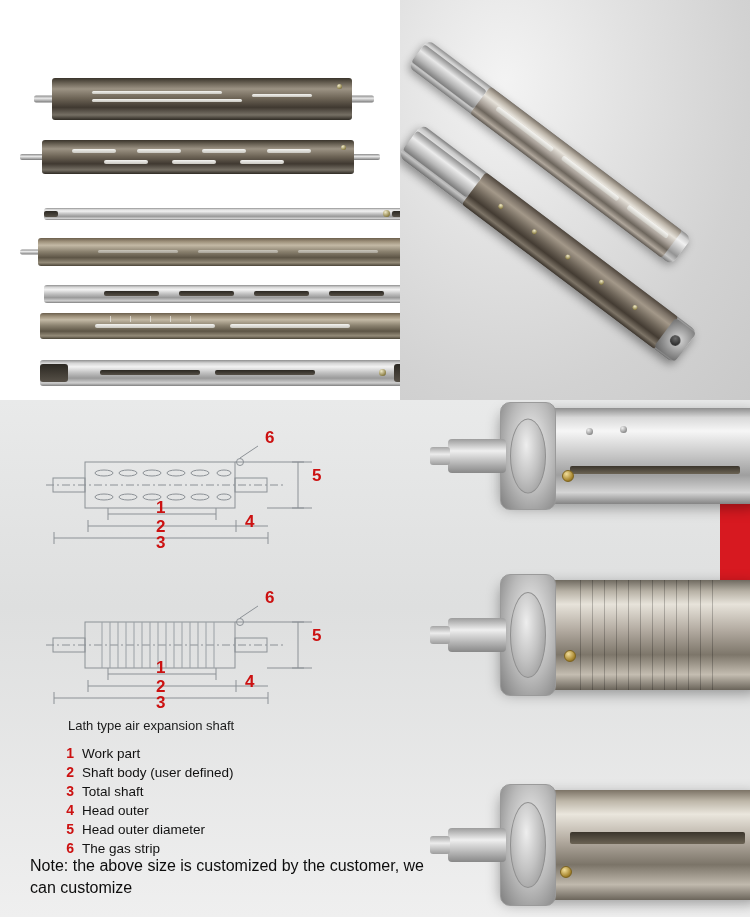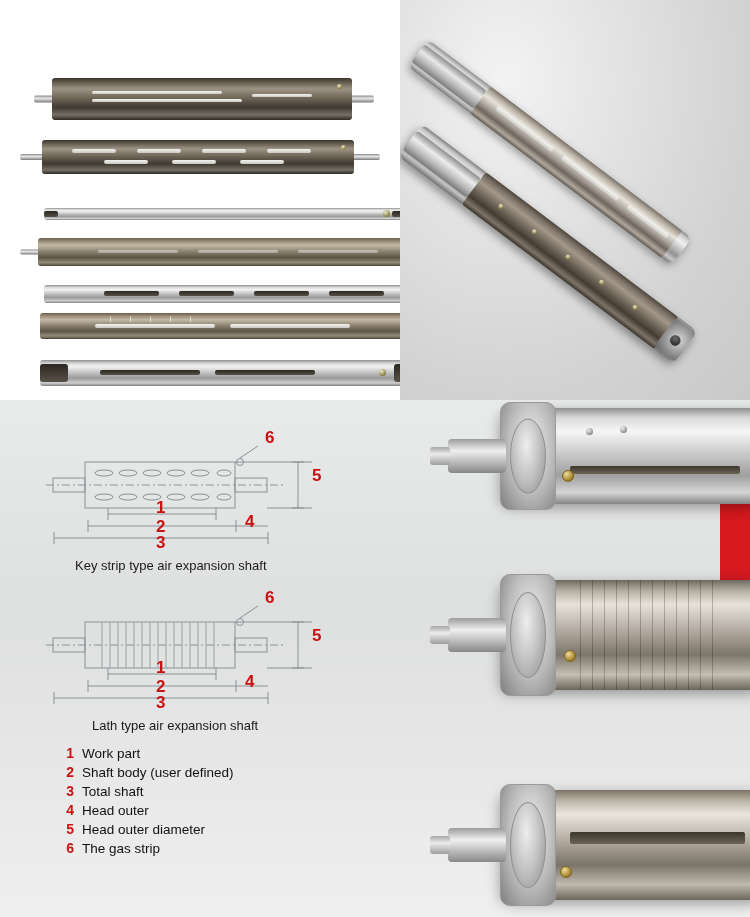--- a/index.html
+++ b/index.html
@@ -455,21 +455,20 @@
           <line x1="195" y1="22" x2="272" y2="22"></line>
           <line x1="227" y1="68" x2="272" y2="68"></line>
         </g>
       </svg>
       <div class="num" style="left:225px; top:-12px;">6</div>
       <div class="num" style="left:272px; top:26px;">5</div>
       <div class="num" style="left:116px; top:58px;">1</div>
       <div class="num" style="left:116px; top:77px;">2</div>
       <div class="num" style="left:116px; top:93px;">3</div>
       <div class="num" style="left:205px; top:72px;">4</div>
-      <div class="dwg-caption" style="left:35px; top:118px;">Key strip type air expansion shaft</div>
     </div>
 
     <div class="drawing" style="left:40px; top:200px; width:300px; height:130px;">
       <svg width="300" height="130" viewBox="0 0 300 130">
         <g fill="none" stroke="#8c9196" stroke-width="1">
           <rect x="13" y="38" width="32" height="14"></rect>
           <rect x="45" y="22" width="150" height="46"></rect>
           <rect x="195" y="38" width="32" height="14"></rect>
           <line x1="6" y1="45" x2="246" y2="45" stroke-dasharray="8 3 2 3"></line>
 
@@ -508,21 +507,21 @@
           <line x1="195" y1="22" x2="272" y2="22"></line>
           <line x1="227" y1="68" x2="272" y2="68"></line>
         </g>
       </svg>
       <div class="num" style="left:225px; top:-12px;">6</div>
       <div class="num" style="left:272px; top:26px;">5</div>
       <div class="num" style="left:116px; top:58px;">1</div>
       <div class="num" style="left:116px; top:77px;">2</div>
       <div class="num" style="left:116px; top:93px;">3</div>
       <div class="num" style="left:205px; top:72px;">4</div>
-      <div class="dwg-caption" style="left:52px; top:118px;">Lath type air expansion shaft</div>
+      <div class="dwg-caption" style="left:28px; top:118px;">Lath type air expansion shaft</div>
     </div>
 
     <div class="legend">
       <div class="row">
         <span class="n">1</span>
         <span class="t">Work part</span>
       </div>
       <div class="row">
         <span class="n">2</span>
         <span class="t">Shaft body (user defined)</span>
@@ -538,14 +537,15 @@
       <div class="row">
         <span class="n">5</span>
         <span class="t">Head outer diameter</span>
       </div>
       <div class="row">
         <span class="n">6</span>
         <span class="t">The gas strip</span>
       </div>
     </div>
 
+    <div class="note">Note: the above size is customized by the customer, we can customize</div>
   </div>
 </div>
 
 </body></html>

